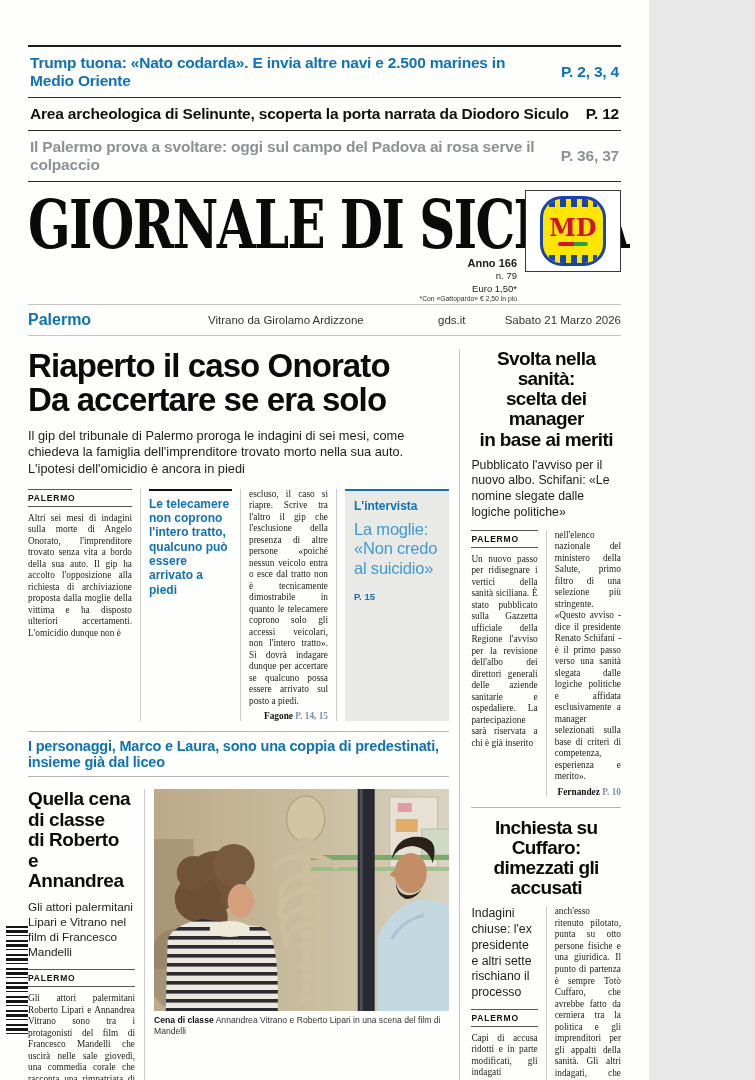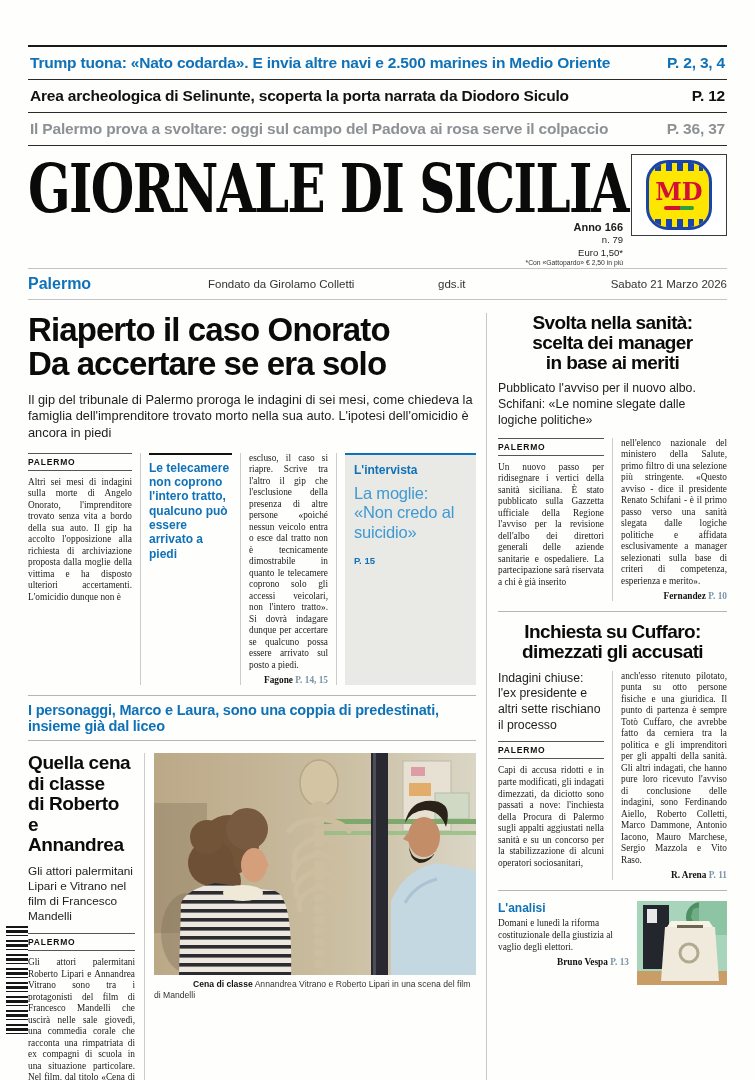--- a/index.html
+++ b/index.html
@@ -1,17 +1,17 @@
 <!DOCTYPE html>
 <html><head>
 <meta charset="utf-8">
 <style>
   html,body{margin:0;padding:0;background:#e8e8e8;}
   .page{
-    width:755px;height:1080px;background:#fefefc;position:relative;
+    width:649px;height:1080px;background:#fefefc;position:relative;
     font-family:"Liberation Sans",sans-serif;color:#141414;
     box-sizing:border-box;padding:45px 28px 0;overflow:hidden;
   }
   
   .topbar{border-top:2px solid #1a1a1a;}
   .toprow{display:flex;justify-content:space-between;align-items:center;
     padding:7px 2px;border-bottom:1px solid #2a2a2a;
     font-weight:bold;font-size:15.5px;letter-spacing:-0.2px;}
   .toprow .pg-ref{flex:none;margin-left:14px;}
   .row-blue{color:#0f72b8;}
@@ -76,21 +76,21 @@
   .strip{border-top:1px solid #b5b5b5;border-bottom:1px solid #b5b5b5;margin-top:10px;
     padding:6px 0;color:#0f72b8;font-weight:bold;font-size:14.5px;letter-spacing:-0.2px;}
   
   .cena-row{display:flex;margin-top:12px;}
   .cena-left{width:116px;padding-right:9px;box-sizing:border-box;}
   .cena-photo-col{flex:1;border-left:1px solid #ccc;padding-left:9px;}
   .hl-cena{font-size:19px;line-height:1.08;font-weight:bold;letter-spacing:-0.4px;white-space:pre-line;color:#0b0b0c;}
   .cena-sub{font-size:11.8px;line-height:1.28;color:#222;margin:8px 0 9px;}
   .photo-frame{width:100%;height:222px;overflow:hidden;background:#c3b193;}
   .caption{font-size:8.6px;color:#333;margin-top:4px;line-height:1.3;}
-  .caption .cap-b{font-weight:bold;color:#111;margin-left:39px;}
+  .caption .cap-b{font-weight:bold;color:#111;}
   
   .hl-right{font-size:19px;line-height:1.06;font-weight:bold;letter-spacing:-0.6px;
     white-space:pre-line;color:#0b0b0c;text-align:center;}
   .rz-sub{font-size:12.3px;line-height:1.28;color:#1d1d1d;margin:8px 0 9px;}
   .rz-cols{display:flex;}
   .rc{flex:1;box-sizing:border-box;}
   .rc+.rc{border-left:1px solid #ccc;padding-left:8px;margin-left:8px;}
   .rz-rule{border-top:1px solid #b5b5b5;margin:10px 0;}
   .sub-narrow{font-size:12.3px;line-height:1.28;color:#1d1d1d;margin-bottom:8px;}
   .analisi{display:flex;gap:8px;}
@@ -133,21 +133,21 @@
     <div class="mast-info">
       <div class="anno">Anno 166</div>
       <div>n. 79</div>
       <div>Euro 1,50*</div>
       <div class="note">*Con «Gattopardo» € 2,50 in più</div>
     </div>
   </div>
 
   <div class="dateline">
     <span class="dl-edition">Palermo</span>
-    <span class="dl-founded">Fondato da Girolamo Colletti</span>
+    <span class="dl-founded">Vitrano da Girolamo Ardizzone</span>
     <span class="dl-site">gds.it</span>
     <span class="dl-date">Sabato 21 Marzo 2026</span>
   </div>
 
   <div class="main">
 
     <div class="left-zone">
       <div class="hl-lead">Riaperto il caso Onorato
 Da accertare se era solo</div>
       <div class="subhead">Il gip del tribunale di Palermo proroga le indagini di sei mesi, come chiedeva la famiglia dell'imprenditore trovato morto nella sua auto. L'ipotesi dell'omicidio è ancora in piedi</div>

